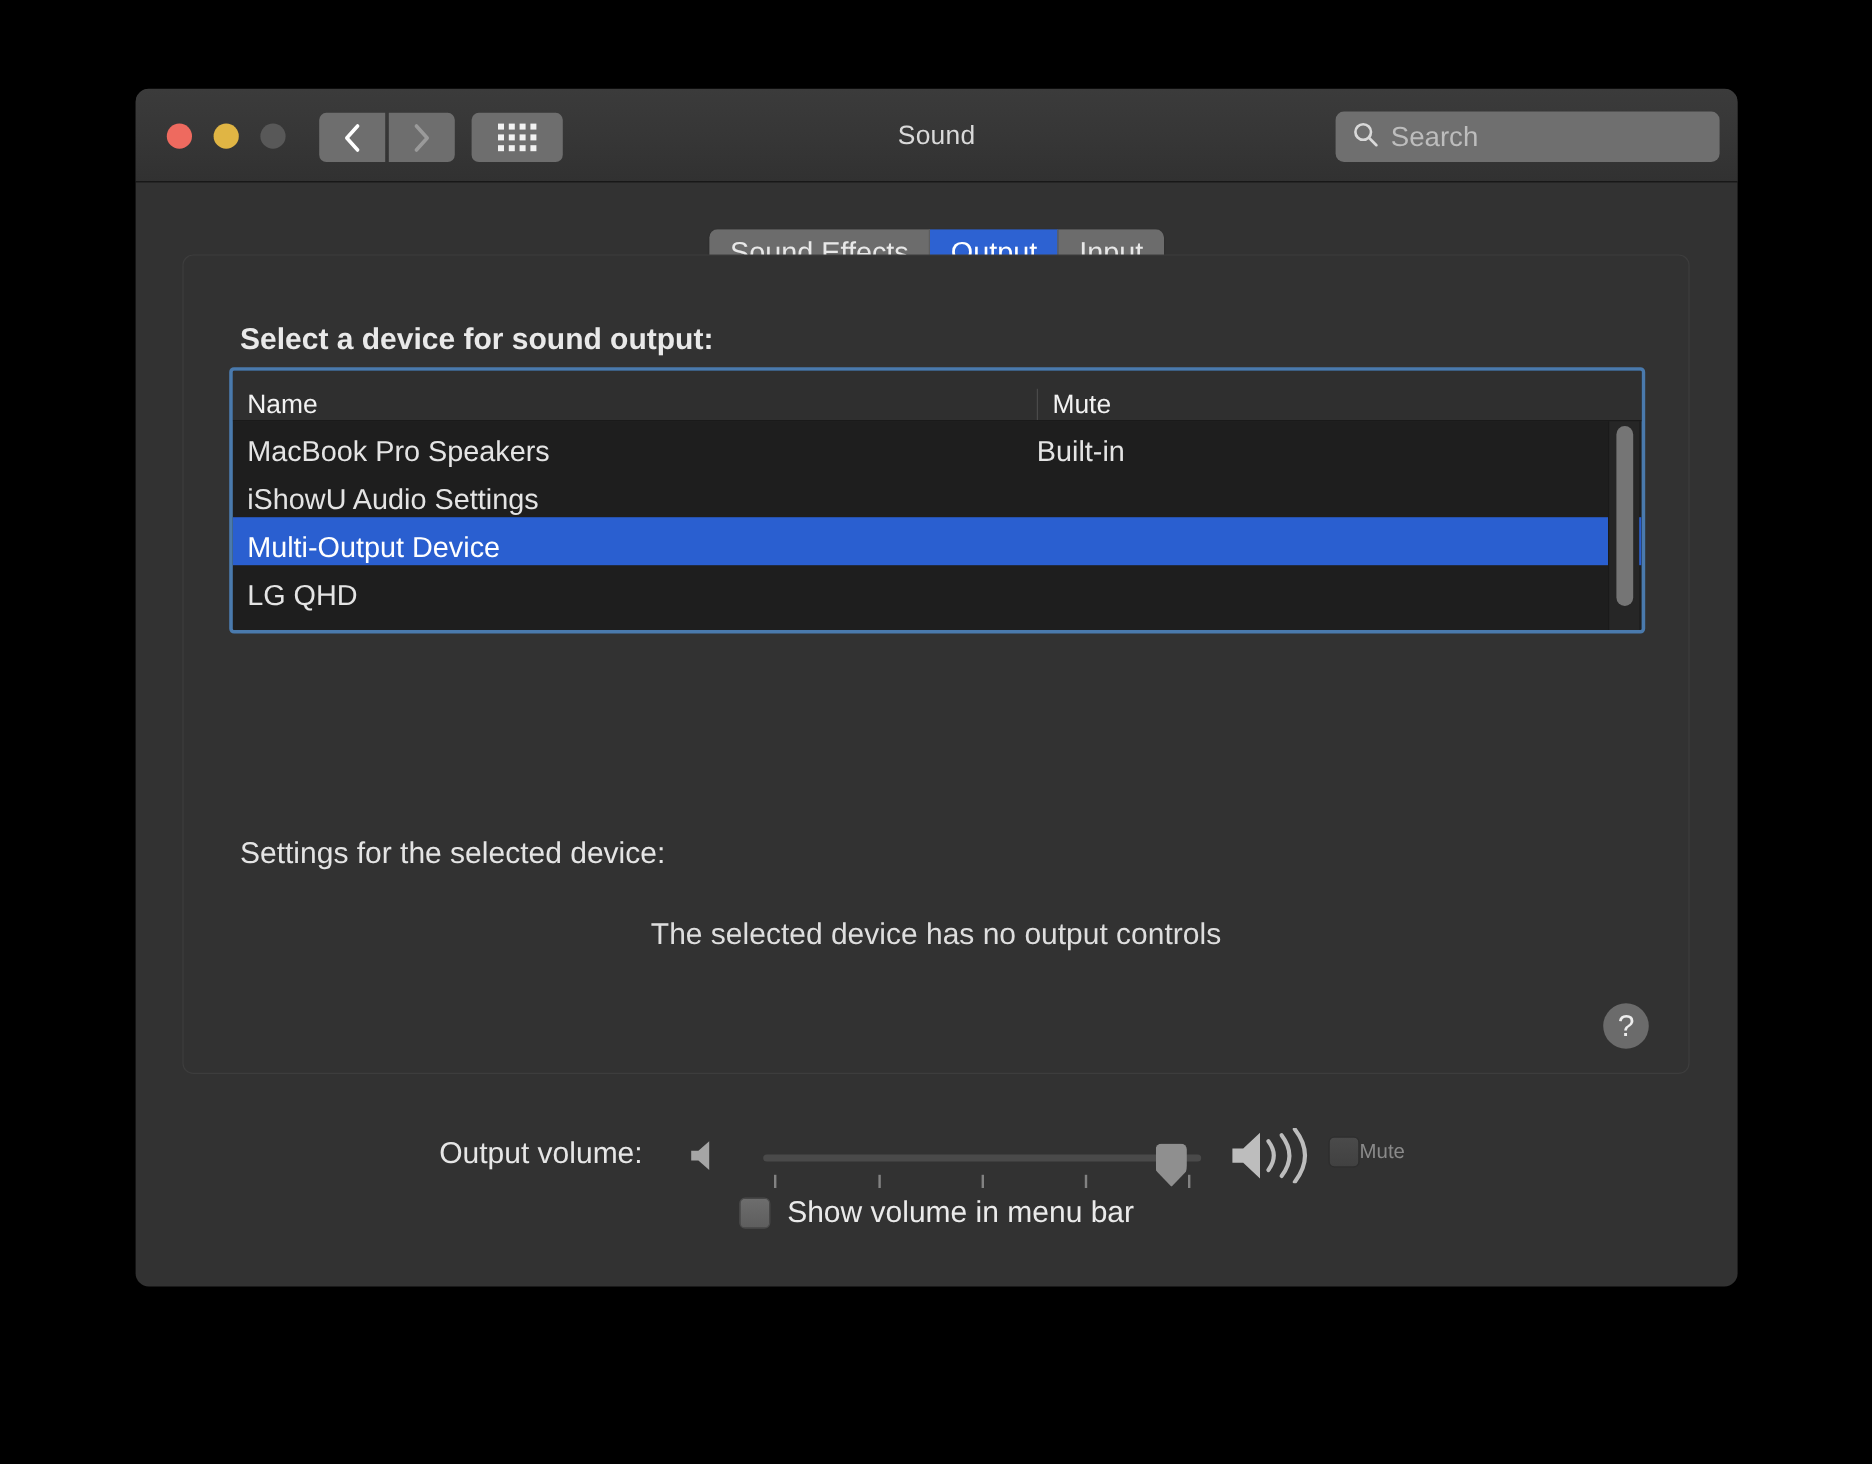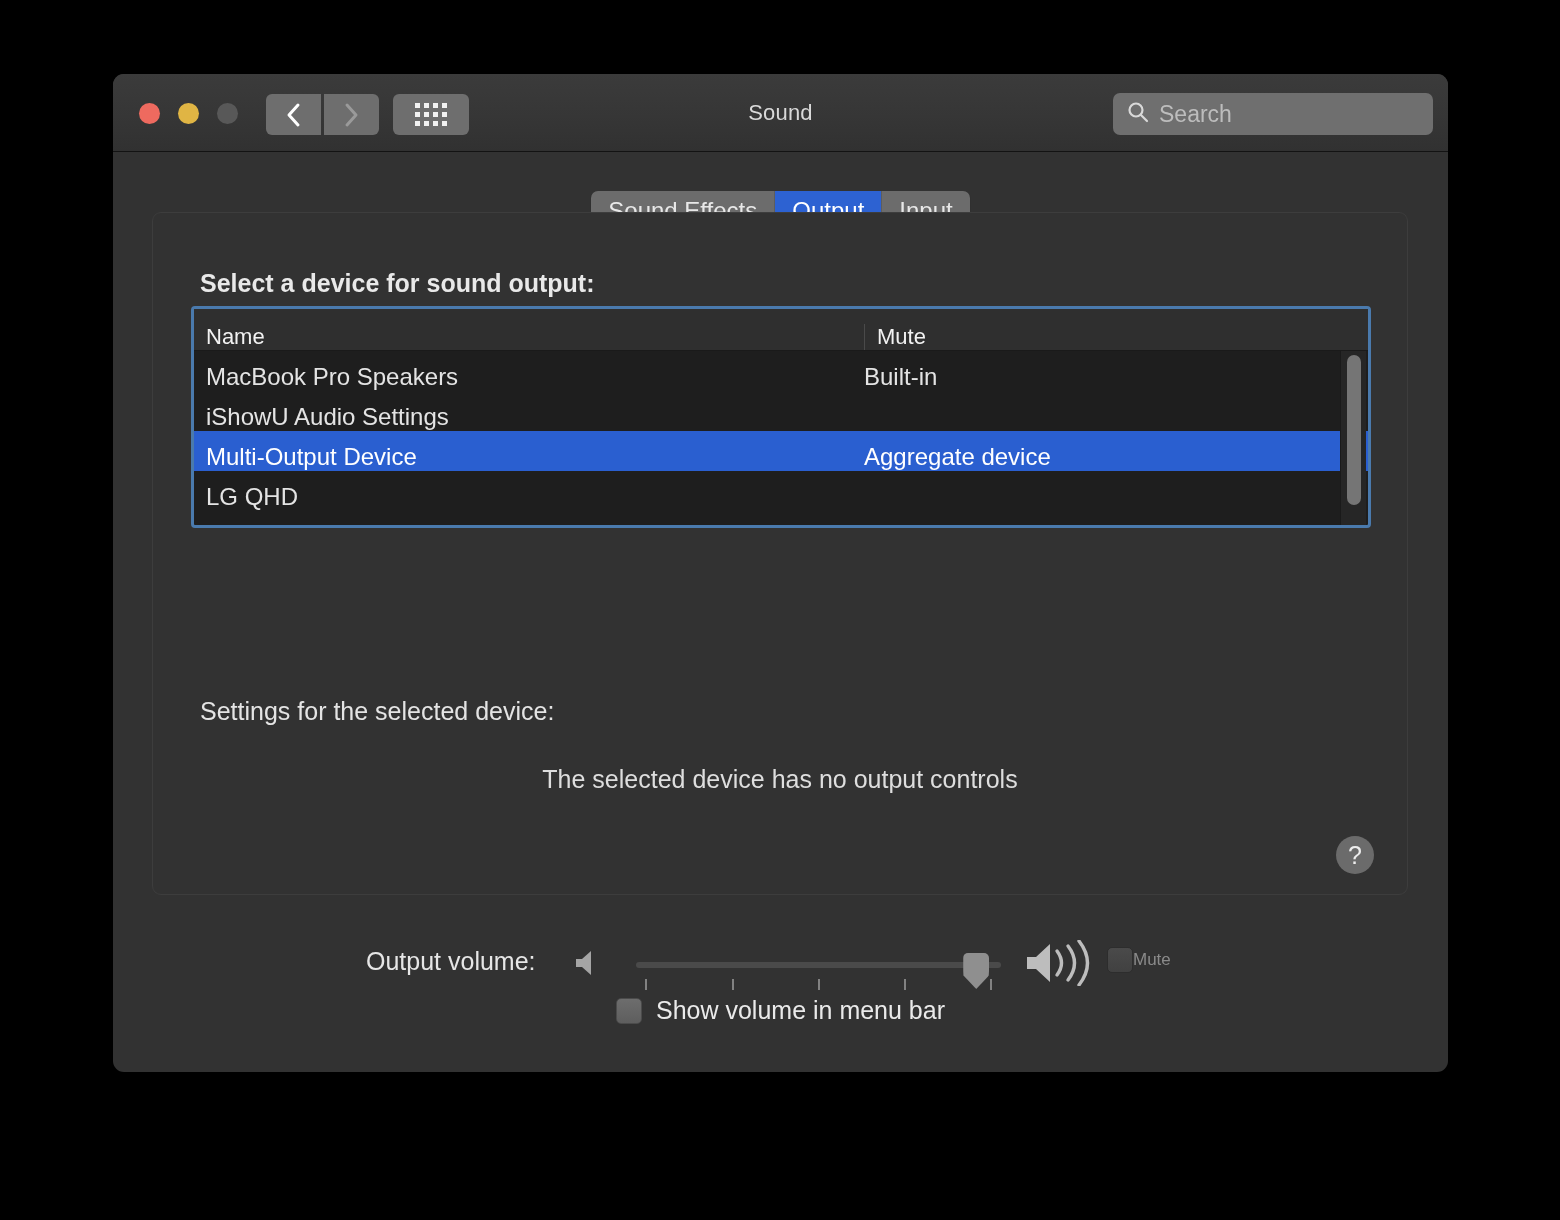--- a/index.html
+++ b/index.html
@@ -316,21 +316,20 @@
         <div class="row">
           <div class="cell-name">MacBook Pro Speakers</div>
           <div class="cell-type">Built-in</div>
         </div>
         <div class="row">
           <div class="cell-name">iShowU Audio Settings</div>
           <div class="cell-type"></div>
         </div>
         <div class="row selected">
           <div class="cell-name">Multi-Output Device</div>
-          <div class="cell-type">Aggregate device</div>
         </div>
         <div class="row">
           <div class="cell-name">LG QHD</div>
         </div>
         <div class="row">
           <div class="cell-name">Scarlett Solo USB</div>
           <div class="cell-type">USB</div>
         </div>
 
         <div id="table-scrollbar">

